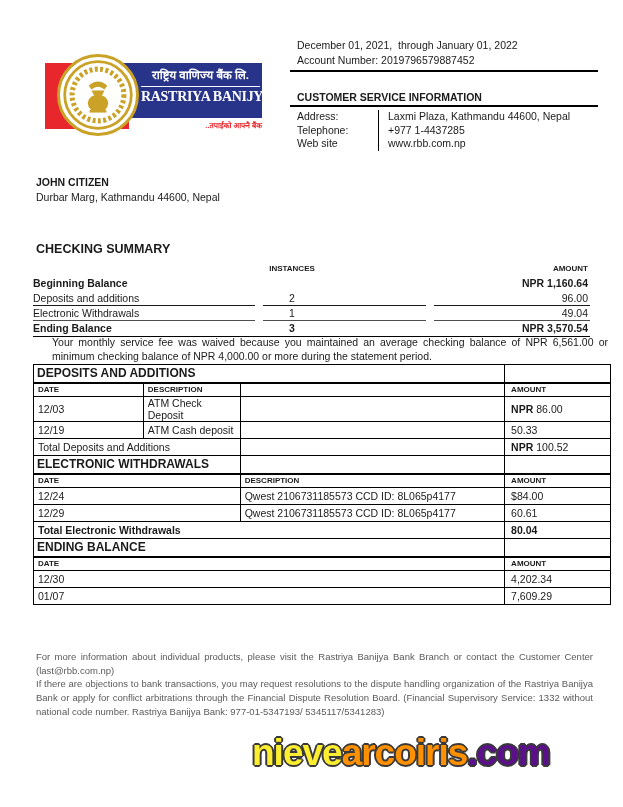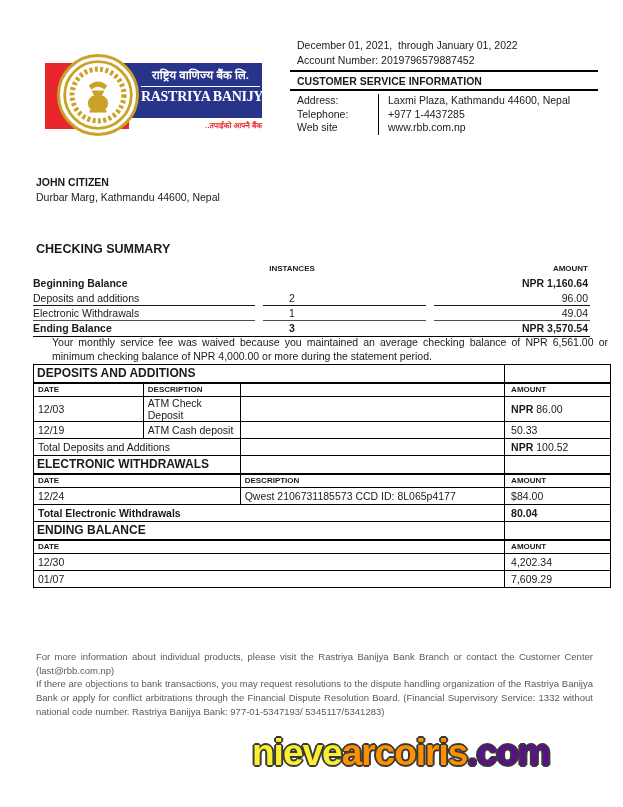--- a/index.html
+++ b/index.html
@@ -30,21 +30,21 @@
   #logo-tagline {
     left:150px; top:120px; width:112px; text-align:right;
     color:#e8272d; font-size:7.5px; font-weight:bold; white-space:nowrap;
   }
 
   
   #stmt-period, #acct-line { left:297px; font-size:10.5px; white-space:pre; }
   #stmt-period { top:39px; }
   #acct-line   { top:54px; }
   #cs-block { left:290px; top:70px; width:308px; border-top:2px solid #000; }
-  #cs-title { font-size:10.5px; font-weight:bold; padding:3px 0 2px 7px;
+  #cs-title { font-size:10.5px; font-weight:bold; padding:19px 0 2px 7px;
               border-bottom:2.5px solid #000; }
   #cs-rows { display:flex; padding:3px 0 4px 0; }
   #cs-labels { width:88px; padding-left:7px; }
   #cs-values { flex:1; border-left:1px solid #000; padding-left:9px; }
   #cs-rows div div { font-size:10.5px; line-height:13.5px; }
 
   
   #cust-name { left:36px; top:176px; font-size:10.5px; font-weight:bold;text-align:center; }
   #cust-addr { left:36px; top:191px; font-size:10.5px; }
 
@@ -227,20 +227,25 @@
       <td colspan="2">DATE</td>
       <td>DESCRIPTION</td>
       <td class="amt">AMOUNT</td>
     </tr>
     <tr class="t-row">
       <td colspan="2">12/24</td>
       <td>Qwest 2106731185573 CCD ID: 8L065p4177</td>
       <td class="amt">$84.00</td>
     </tr>
     <tr class="t-row">
+      <td colspan="2">12/29</td>
+      <td>Qwest 2106731185573 CCD ID: 8L065p4177</td>
+      <td class="amt">60.61</td>
+    </tr>
+    <tr class="t-row">
       <td class="b" colspan="3">Total Electronic Withdrawals</td>
       <td class="amt b">80.04</td>
     </tr>
 
     <tr class="t-title">
       <td class="ttl" colspan="3">ENDING BALANCE</td>
           <td class="amt"></td>
     </tr>
     <tr class="t-head">
       <td colspan="3">DATE</td>

